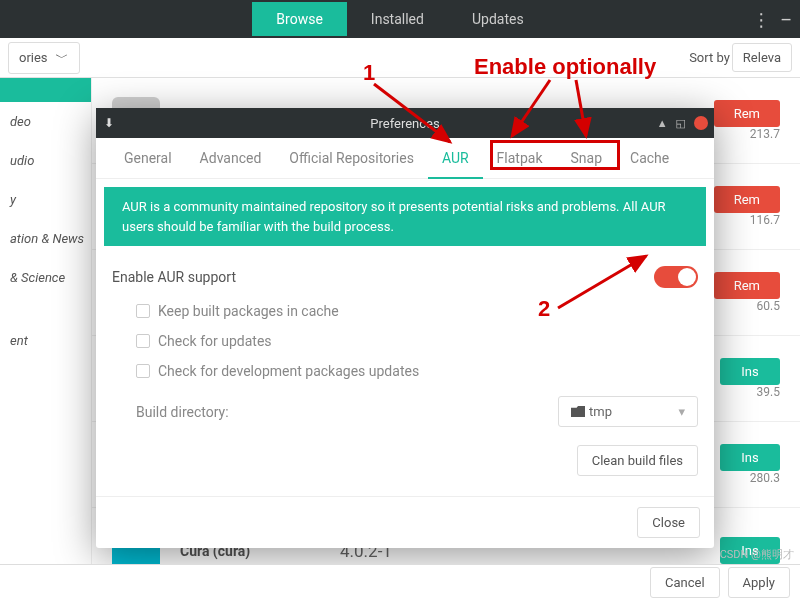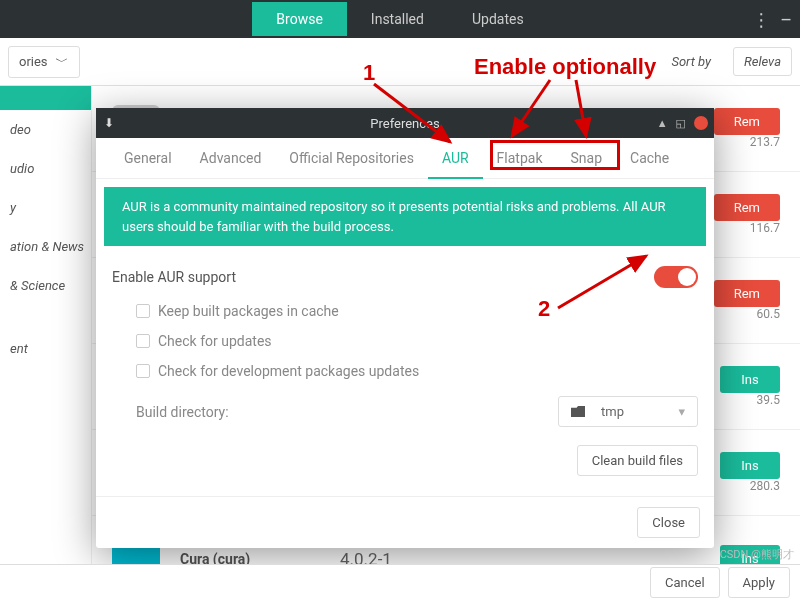--- a/index.html
+++ b/index.html
@@ -5,23 +5,23 @@
 * { box-sizing: border-box; margin: 0; padding: 0; font-family: -apple-system, "Segoe UI", Roboto, sans-serif; }
 body { width: 800px; height: 600px; background: #f7f7f7; position: relative; overflow: hidden; }
 
 
 .topbar { height: 38px; background: #2c3133; display: flex; align-items: center; position: relative; }
 .topbar-tabs { display: flex; margin: 0 auto; }
 .topbar-tab { color: #ccc; padding: 9px 24px; font-size: 14px; cursor: pointer; }
 .topbar-tab.active { background: #1abc9c; color: #fff; }
 .topbar-right { position: absolute; right: 8px; display: flex; gap: 10px; color: #ccc; font-size: 18px; }
 
-.filterbar { height: 48px; background: #fff; border-bottom: 1px solid #e0e0e0; display: flex; align-items: center; padding: 0 8px; justify-content: space-between; }
+.filterbar { height: 40px; background: #fff; border-bottom: 1px solid #e0e0e0; display: flex; align-items: center; padding: 0 8px; justify-content: space-between; }
 .cat-btn { display: flex; align-items: center; gap: 8px; padding: 6px 10px; border: 1px solid #ddd; border-radius: 3px; font-size: 13px; color: #555; }
-.sort-group { display: flex; align-items: center; gap: 22px; font-size: 13px; color: #555; font-style: italic; }
+.sort-group { display: flex; align-items: center; gap: 2px; font-size: 13px; color: #555; }
 .sort-select { border: 1px solid #ddd; border-radius: 3px; padding: 6px 10px; font-size: 13px; color: #555; }
 
 .main { display: flex; height: calc(100% - 78px); }
 .sidebar { width: 92px; background: #fff; border-right: 1px solid #eee; font-style: italic; }
 .sidebar-item { padding: 12px 10px; font-size: 13px; color: #555; white-space: nowrap; overflow: visible; }
 .sidebar-item.active { background: #1abc9c; color: #fff; }
 
 .content { flex: 1; position: relative; background: #fff; }
 .pkg-row { display: flex; align-items: center; padding: 14px 20px; border-bottom: 1px solid #eee; height: 86px; }
 .pkg-icon { width: 48px; height: 48px; background: #d0d0d0; border-radius: 6px; margin-right: 20px; }
@@ -204,21 +204,21 @@
       <div class="checkbox"></div>
       <span>Check for updates</span>
     </div>
     <div class="check-row">
       <div class="checkbox"></div>
       <span>Check for development packages updates</span>
     </div>
     <div class="build-row">
       <span>Build directory:</span>
       <div class="select-box">
-        <span style="display:flex;align-items:center;gap:16px;">
+        <span style="display:flex;align-items:center;gap:4px;">
             <span class="folder-ico"></span>
             <span>tmp</span>
           </span>
         <span style="color:#aaa;">▾</span>
       </div>
     </div>
     <div class="clean-row">
       <button class="btn">Clean build files</button>
     </div>
   </div>

